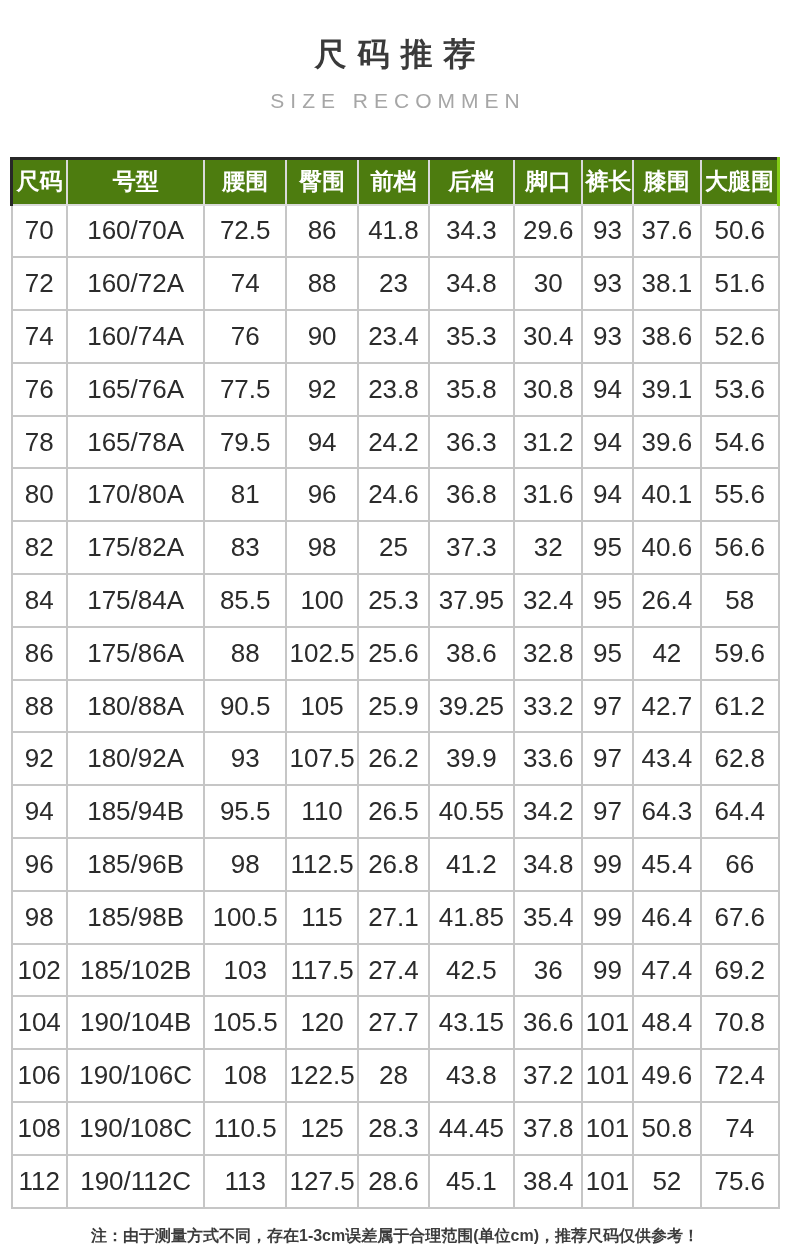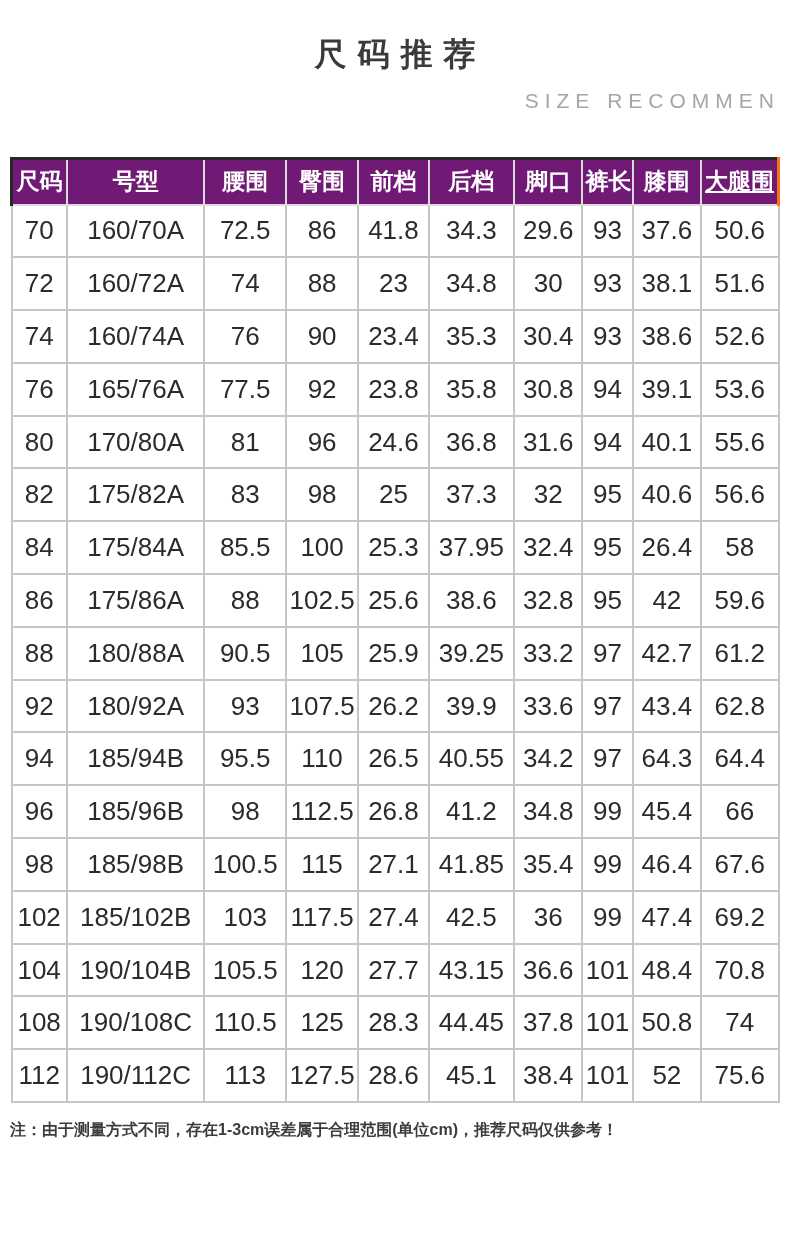--- a/index.html
+++ b/index.html
@@ -20,21 +20,21 @@
     text-align: center;
     font-size: 32px;
     font-weight: 600;
     color: #3a3a3a;
     letter-spacing: 11px;
     text-indent: 11px;
     line-height: 1;
   }
   .subtitle {
     margin-top: 20px;
-    text-align: right;
+    text-align: center;
     font-size: 21px;
     font-weight: 400;
     color: #a6a6a6;
     letter-spacing: 6px;
     text-indent: 6px;
     line-height: 1;
   }
   table.size-table {
     width: 100%;
     margin-top: 46px;
@@ -45,51 +45,51 @@
   .size-table col.c2  { width: 137px; }
   .size-table col.c3  { width: 81px; }
   .size-table col.c4  { width: 72px; }
   .size-table col.c5  { width: 70px; }
   .size-table col.c6  { width: 85px; }
   .size-table col.c7  { width: 68px; }
   .size-table col.c8  { width: 50px; }
   .size-table col.c9  { width: 68px; }
   .size-table col.c10 { width: 77px; }
   .size-table th {
-    background: #701a75;
+    background: #4d7c0f;
     color: #ffffff;
     font-size: 23px;
     font-weight: 700;
     height: 46px;
     padding: 0 2px;
     text-align: center;
     vertical-align: middle;
     border: 2px solid #dadada;
     border-top: 3px solid #282828;
     overflow: hidden;
     white-space: nowrap;
   }
   .size-table thead th:first-child { border-left: 3px solid #282828; }
-  .size-table thead th:last-child  { border-right: 3px solid #f97316; text-decoration: underline; }
+  .size-table thead th:last-child  { border-right: 3px solid #84cc16; }
   .size-table td {
     background: #ffffff;
     color: #2b2b2b;
     font-size: 26px;
     font-weight: 400;
     height: 52.8px;
     padding: 0 1px;
     text-align: center;
     vertical-align: middle;
     border: 2px solid #c6c6c6;
     overflow: hidden;
     white-space: nowrap;
   }
   .note {
     margin-top: 17px;
-    text-align: left;
+    text-align: center;
     font-size: 16px;
     font-weight: 700;
     color: #3c3c3c;
     line-height: 1.2;
   }
 </style>
 </head>
 <body>
 
 <div class="page">
@@ -168,20 +168,32 @@
           <td>77.5</td>
           <td>92</td>
           <td>23.8</td>
           <td>35.8</td>
           <td>30.8</td>
           <td>94</td>
           <td>39.1</td>
           <td>53.6</td>
         </tr>
         <tr>
+          <td>78</td>
+          <td>165/78A</td>
+          <td>79.5</td>
+          <td>94</td>
+          <td>24.2</td>
+          <td>36.3</td>
+          <td>31.2</td>
+          <td>94</td>
+          <td>39.6</td>
+          <td>54.6</td>
+        </tr>
+        <tr>
           <td>80</td>
           <td>170/80A</td>
           <td>81</td>
           <td>96</td>
           <td>24.6</td>
           <td>36.8</td>
           <td>31.6</td>
           <td>94</td>
           <td>40.1</td>
           <td>55.6</td>
@@ -300,20 +312,32 @@
           <td>105.5</td>
           <td>120</td>
           <td>27.7</td>
           <td>43.15</td>
           <td>36.6</td>
           <td>101</td>
           <td>48.4</td>
           <td>70.8</td>
         </tr>
         <tr>
+          <td>106</td>
+          <td>190/106C</td>
+          <td>108</td>
+          <td>122.5</td>
+          <td>28</td>
+          <td>43.8</td>
+          <td>37.2</td>
+          <td>101</td>
+          <td>49.6</td>
+          <td>72.4</td>
+        </tr>
+        <tr>
           <td>108</td>
           <td>190/108C</td>
           <td>110.5</td>
           <td>125</td>
           <td>28.3</td>
           <td>44.45</td>
           <td>37.8</td>
           <td>101</td>
           <td>50.8</td>
           <td>74</td>

